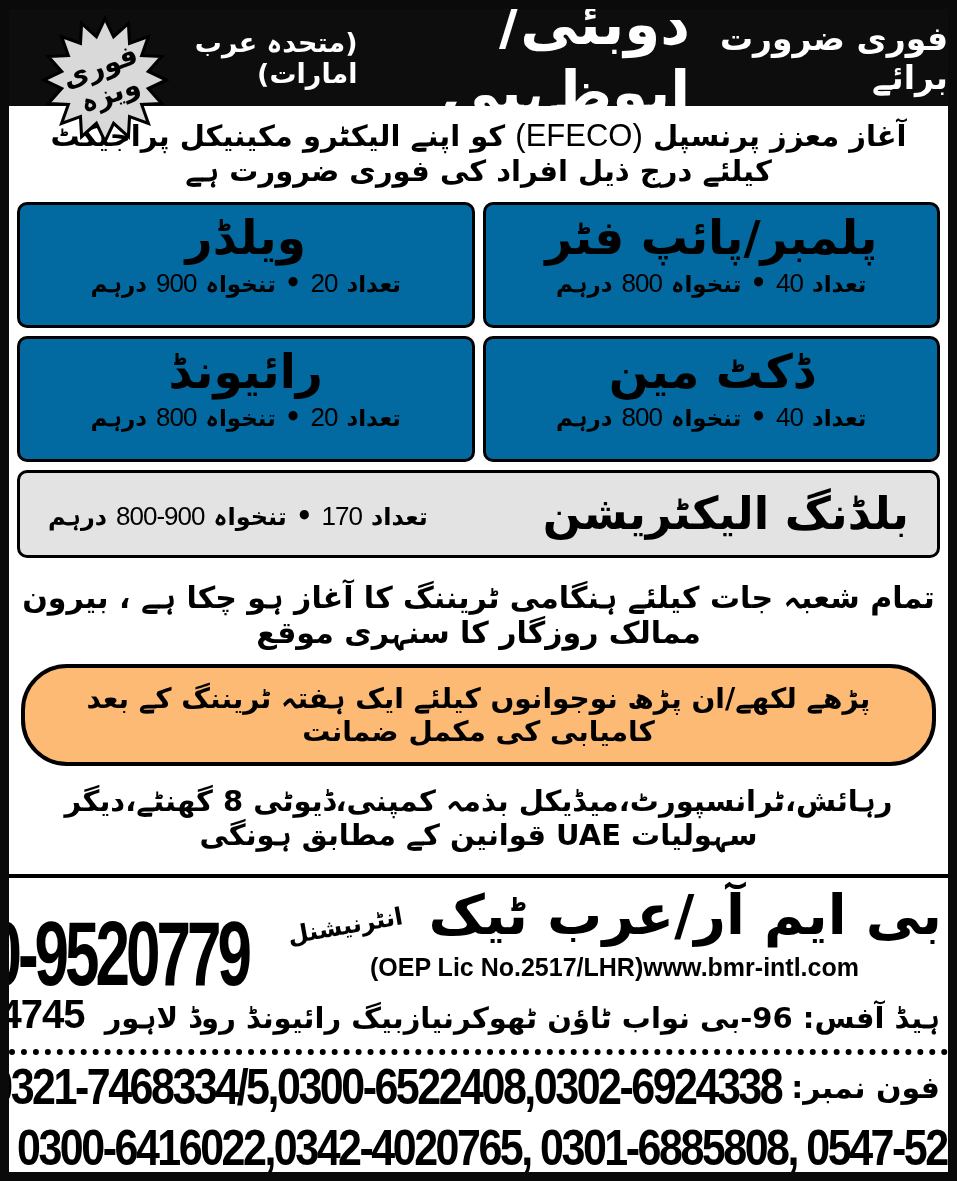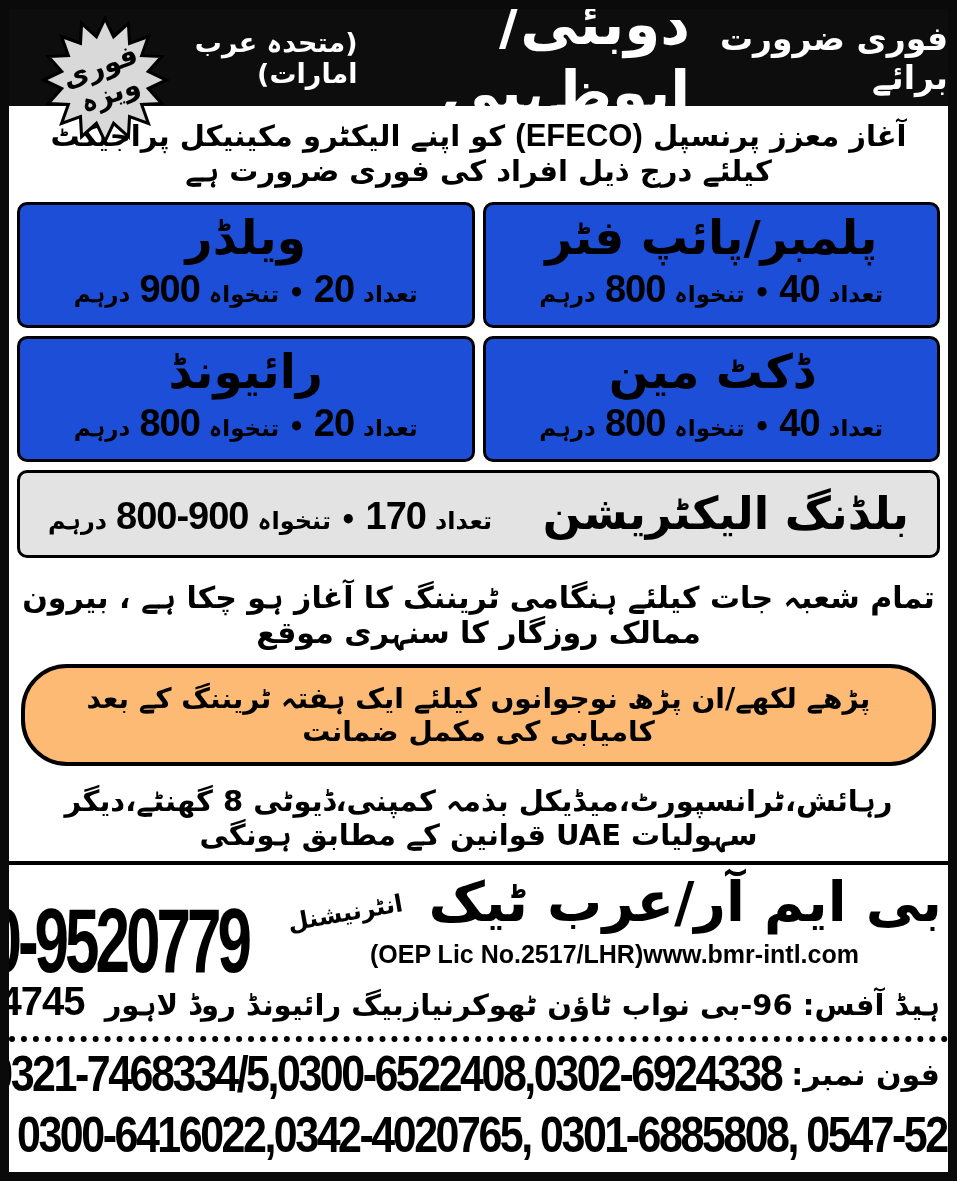--- a/index.html
+++ b/index.html
@@ -41,42 +41,42 @@
     font-size: 28px; font-weight: bold; line-height: 1.05;
     direction: rtl; text-align: center;
   }
 
   
   .intro {
     direction: rtl; text-align: center;
     font-size: 29px; font-weight: 700;
     padding: 12px 14px 6px;
   }
-  .latin { direction: ltr; unicode-bidi: embed; font-family: "Liberation Sans", sans-serif; font-weight: bold; }
+  .latin { direction: ltr; unicode-bidi: embed; font-family: "Liberation Sans", sans-serif; font-weight: normal; }
   .intro .latin { font-size: 31px; }
 
   
   .jobs-grid {
     display: grid; grid-template-columns: 1fr 1fr;
     gap: 8px; padding: 8px 8px 0; direction: rtl;
   }
   .job-box {
     border: 3px solid #000; border-radius: 10px;
-    background: #1d4ed8; text-align: center;
+    background: #0369a1; text-align: center;
     padding: 8px 6px 10px; min-height: 126px;
   }
   .job-title { font-size: 47px; font-weight: bold; line-height: 1.08; white-space: nowrap; }
   .job-stats {
     direction: rtl; margin-top: 4px;
     display: flex; justify-content: center; align-items: baseline; gap: 9px;
     font-size: 23px; font-weight: 600;
   }
   .stat-num {
     font-family: "Liberation Sans", sans-serif;
-    font-weight: bold; font-size: 38px; letter-spacing: -1px;
+    font-weight: normal; font-size: 26px; letter-spacing: -1px;
     direction: ltr; unicode-bidi: embed;
   }
   .dot { font-size: 26px; font-weight: bold; }
 
   .featured {
     margin: 8px 8px 0;
     border: 3px solid #000; border-radius: 10px;
     background: #e3e3e3;
     display: flex; direction: rtl;
     align-items: center; justify-content: space-between;
@@ -95,21 +95,21 @@
     margin: 6px 12px;
     border: 4px solid #000; border-radius: 46px;
     background: #fdba74;
     direction: rtl; text-align: center;
     font-size: 28px; font-weight: 700;
     padding: 14px 24px;
   }
   .facilities {
     direction: rtl; text-align: center;
     font-size: 29px; font-weight: 700;
-    padding: 12px 4px 9px;
+    padding: 12px 4px 22px;
     border-bottom: 4px solid #000;
   }
 
   
   .company-row {
     display: flex; direction: rtl;
     align-items: flex-start;
     padding: 10px 6px 0;
   }
   .company-main { flex: 1 1 auto; text-align: center; }

